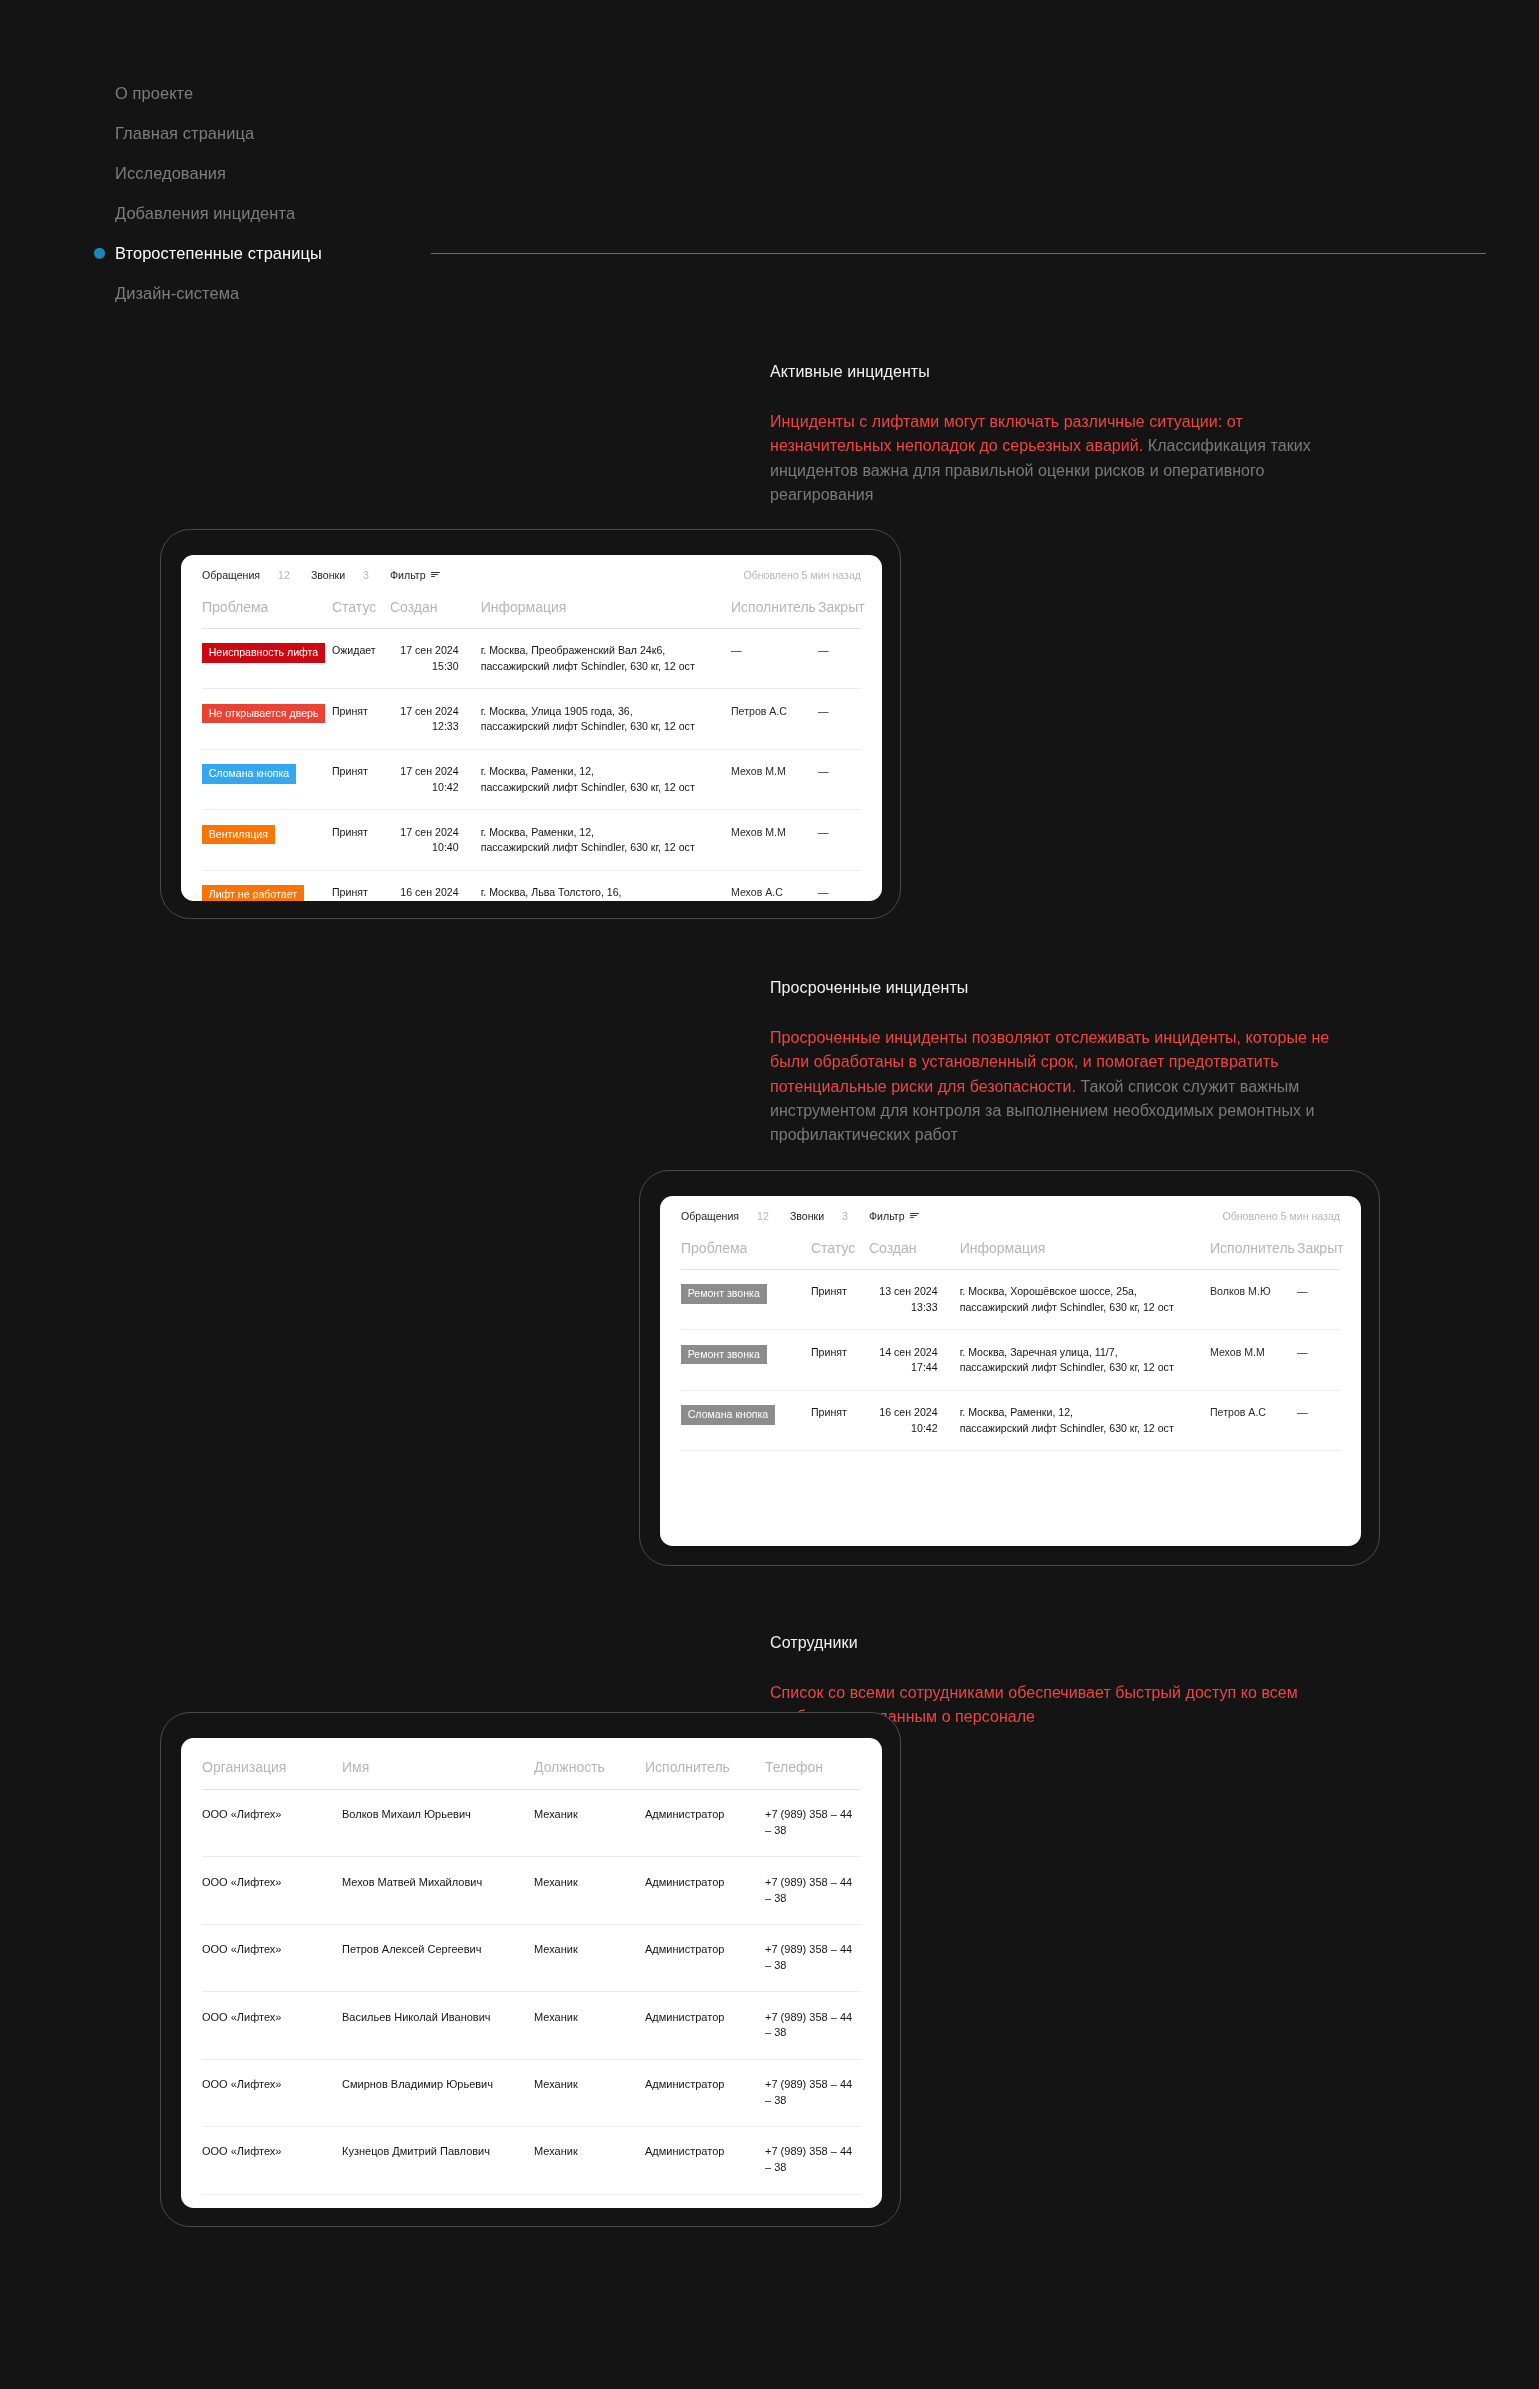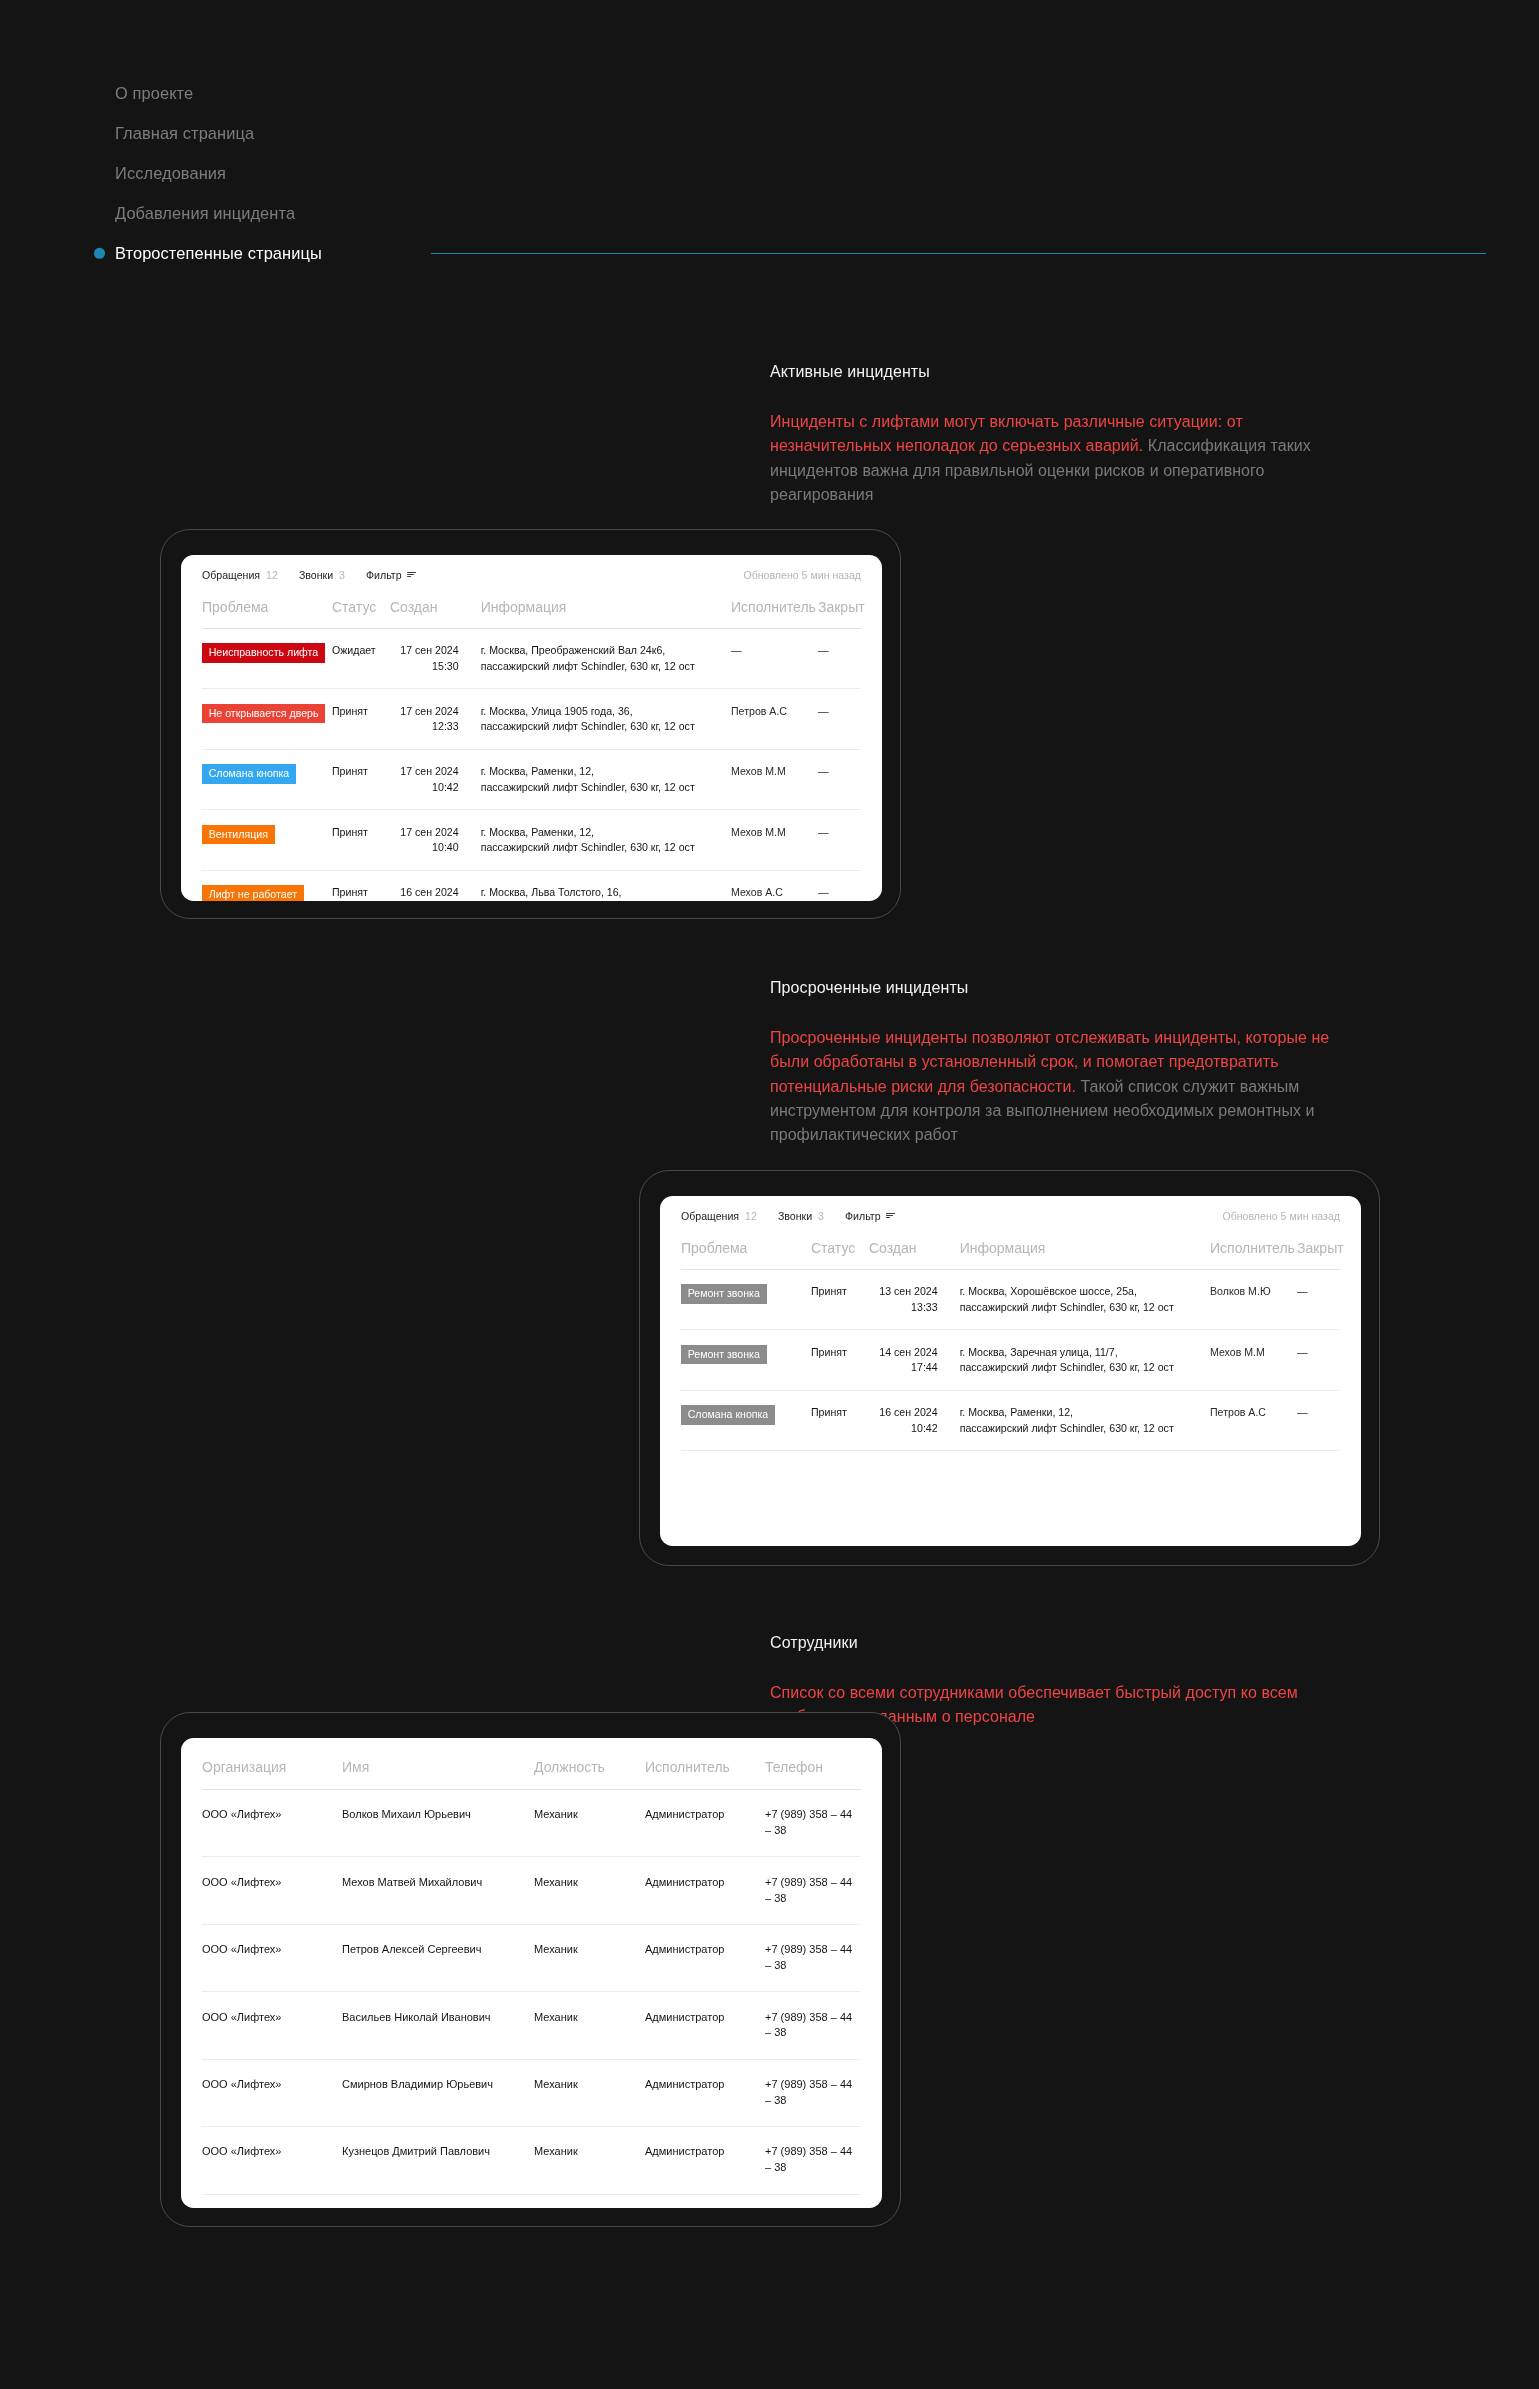--- a/index.html
+++ b/index.html
@@ -69,21 +69,21 @@
   }
 
   
   .app { width:100%; height:100%; background:#fff; color:#151515; }
   .app-toolbar {
     display:flex; align-items:center;
     padding:13.5px 21px 0 21px;
     font-size:10.6px;
   }
   .tb-item { margin-right:21px; display:flex; align-items:center; white-space:nowrap; color:#1d1d1d; }
-  .tb-count { color:#b6b6b6; margin-left:6px; }
+  .tb-count { color:#b6b6b6; margin-left:18px; }
   .tb-filter-icon { margin-left:5.3px; display:inline-flex; flex-direction:column; gap:1.4px; }
   .tb-filter-icon i { display:block; height:1px; background:#3a3a3a; border-radius:0.5px; }
   .tb-filter-icon i:nth-child(1){ width:9.6px; }
   .tb-filter-icon i:nth-child(2){ width:7.2px; }
   .tb-filter-icon i:nth-child(3){ width:4.3px; }
   .tb-spacer { flex:1; }
   .tb-updated { color:#b6b6b6; font-size:10.6px; white-space:nowrap; }
 
   .grid { width:100%; padding:0 21px; }
   .grow {
@@ -136,20 +136,23 @@
       <span class="nav-label">Исследования</span>
     </div>
     <div class="nav-item">
       <span class="nav-label">Добавления инцидента</span>
     </div>
     <div class="nav-item active">
       <span class="nav-dot"></span>
       <span class="nav-label">Второстепенные страницы</span>
       <span class="nav-rule"></span>
     </div>
+    <div class="nav-item">
+      <span class="nav-label">Дизайн-система</span>
+    </div>
   </div>
 
 <div class="sect-text" style="top:363px;">
   <div class="sect-title">Активные инциденты</div>
   <div class="sect-body">
     <span class="hi">Инциденты с лифтами могут включать различные ситуации: от незначительных неполадок до серьезных аварий.</span><span class="mu"> Классификация таких инцидентов важна для правильной оценки рисков и оперативного реагирования</span>
   </div>
 </div>
 
 <div class="device" style="left:160px; top:529px; width:741px; height:390px;">

